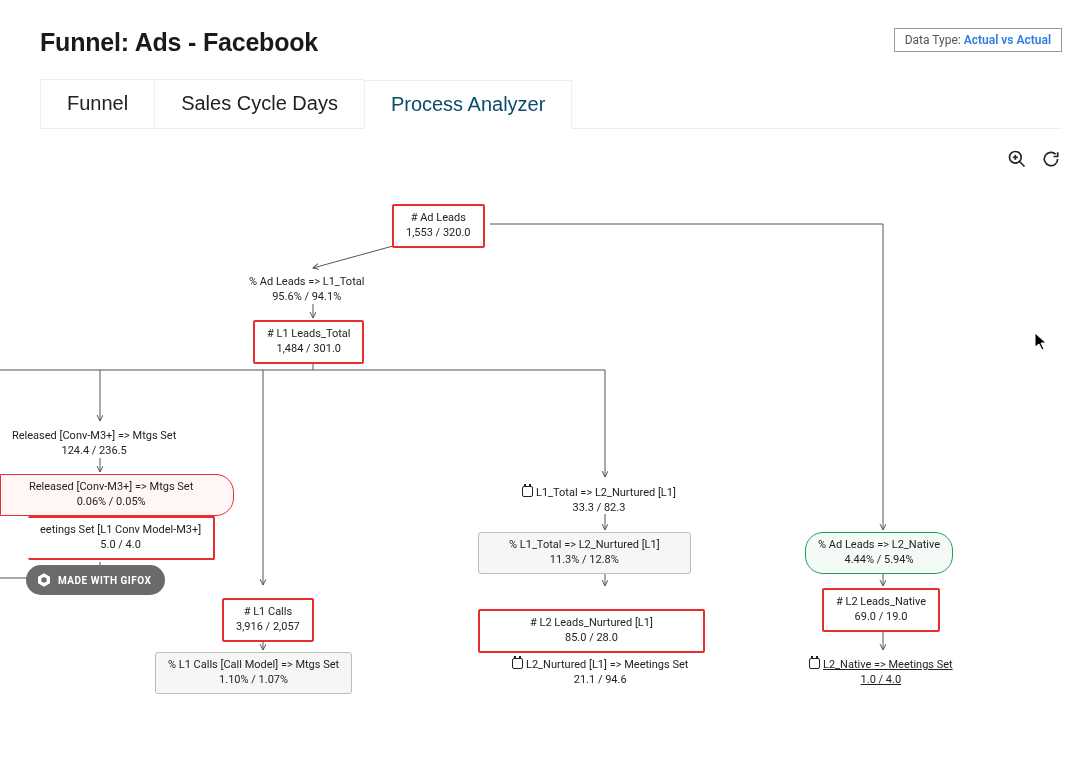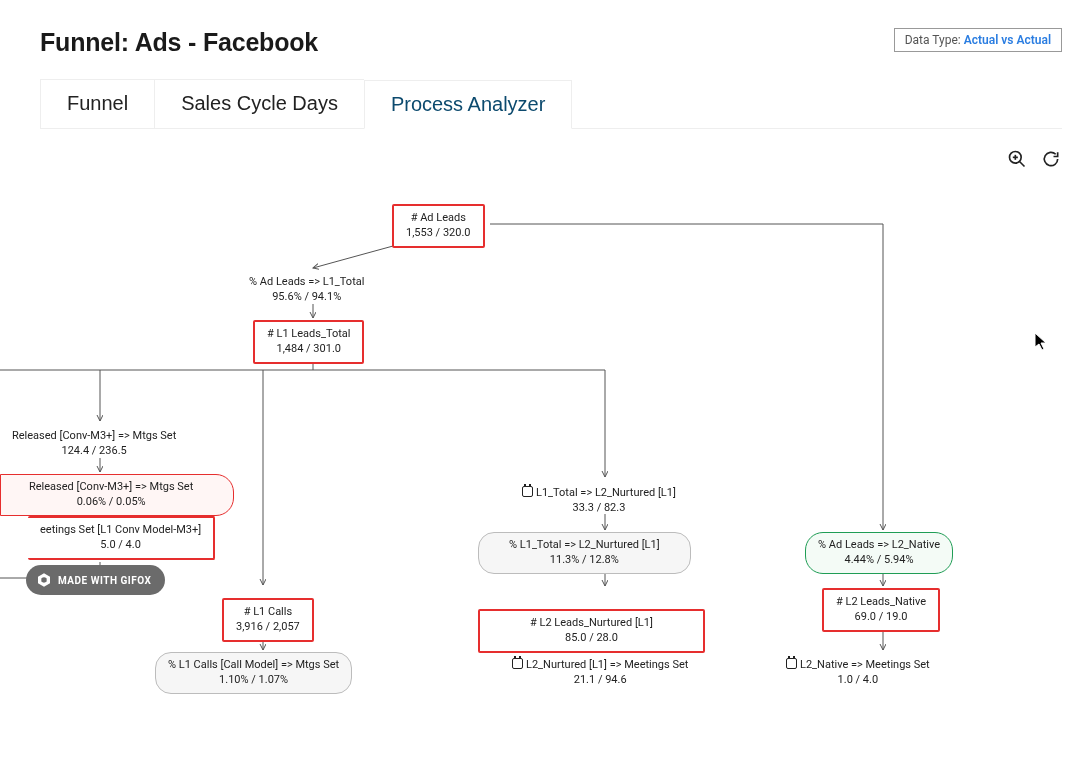--- a/index.html
+++ b/index.html
@@ -15,21 +15,21 @@
   .tab:nth-child(2) { border-left: 1px solid #eee; }
   .tab.active { color: #0c4a6e; border: 1px solid #eee; border-bottom: 1px solid #fff; position: relative; top: 1px; background: #fff; }
   .toolbar { position: absolute; top: 148px; right: 30px; display: flex; gap: 12px; }
   .toolbar-btn { width: 22px; height: 22px; cursor: pointer; display: flex; align-items: center; justify-content: center; }
   .toolbar-btn svg { width: 20px; height: 20px; stroke: #222; stroke-width: 2; fill: none; }
   .canvas { position: absolute; top: 180px; left: 0; width: 1092px; height: 560px; overflow: hidden; }
   .node { position: absolute; text-align: center; font-size: 11px; line-height: 1.35; padding: 5px 12px; background: #fff; }
   .node .label { white-space: nowrap; }
   .node .value { white-space: nowrap; }
   .node.red-box { border: 2px solid #e62e2e; border-radius: 2px; }
-  .node.pill { border: 1px solid #bcbcbc; border-radius: 16px; background: #f6f6f6; }
+  .node.pill { border: 1px solid #bcbcbc; border-radius: 3px; background: #f6f6f6; }
   .node.pill-red { border: 1px solid #e62e2e; border-radius: 18px; background: #fff6f5; }
   .node.pill-green { border: 1px solid #1f9d55; border-radius: 18px; background: #f4fbf6; }
   .node.plain { background: transparent; }
   .cal-icon { display: inline-block; width: 11px; height: 11px; border: 1.2px solid #222; border-radius: 2px; position: relative; top: 1px; margin-right: 3px; }
   .cal-icon::before { content: ""; position: absolute; top: -3px; left: 1px; width: 2px; height: 3px; background: #222; }
   .cal-icon::after { content: ""; position: absolute; top: -3px; right: 1px; width: 2px; height: 3px; background: #222; }
   svg.edges { position: absolute; top: 0; left: 0; width: 1092px; height: 560px; pointer-events: none; }
   svg.edges path, svg.edges line { stroke: #555; stroke-width: 1; fill: none; }
   .cursor { position: absolute; right: 42px; top: 332px; }
   .gifox { position: absolute; left: 26px; bottom: 22px; background: #6b6b6b; color: #fff; font-size: 10px; font-weight: 700; letter-spacing: 0.5px; padding: 7px 14px 7px 10px; border-radius: 18px; display: flex; align-items: center; gap: 6px; }
@@ -176,21 +176,21 @@
     <div class="node pill-green" style="left:805px; top:352px;">
       <div class="label">% Ad Leads =&gt; L2_Native</div>
       <div class="value">4.44% / 5.94%</div>
     </div>
 
     <div class="node red-box" style="left:822px; top:408px;">
       <div class="label"># L2 Leads_Native</div>
       <div class="value">69.0 / 19.0</div>
     </div>
 
-    <div class="node plain" style="left:774px; top:472px;">
+    <div class="node plain" style="left:797px; top:472px;text-decoration:underline;">
       <div class="label"><span class="cal-icon"></span><span>L2_Native =&gt; Meetings Set</span></div>
       <div class="value">1.0 / 4.0</div>
     </div>
   </div>
 
   <div class="cursor">
     <svg width="16" height="20" viewBox="0 0 16 20">
         <path d="M1 1 L1 15 L5 12 L8 18 L10 17 L7 11 L12 11 Z" fill="#000" stroke="#fff" stroke-width="1"></path>
       </svg>
   </div>

